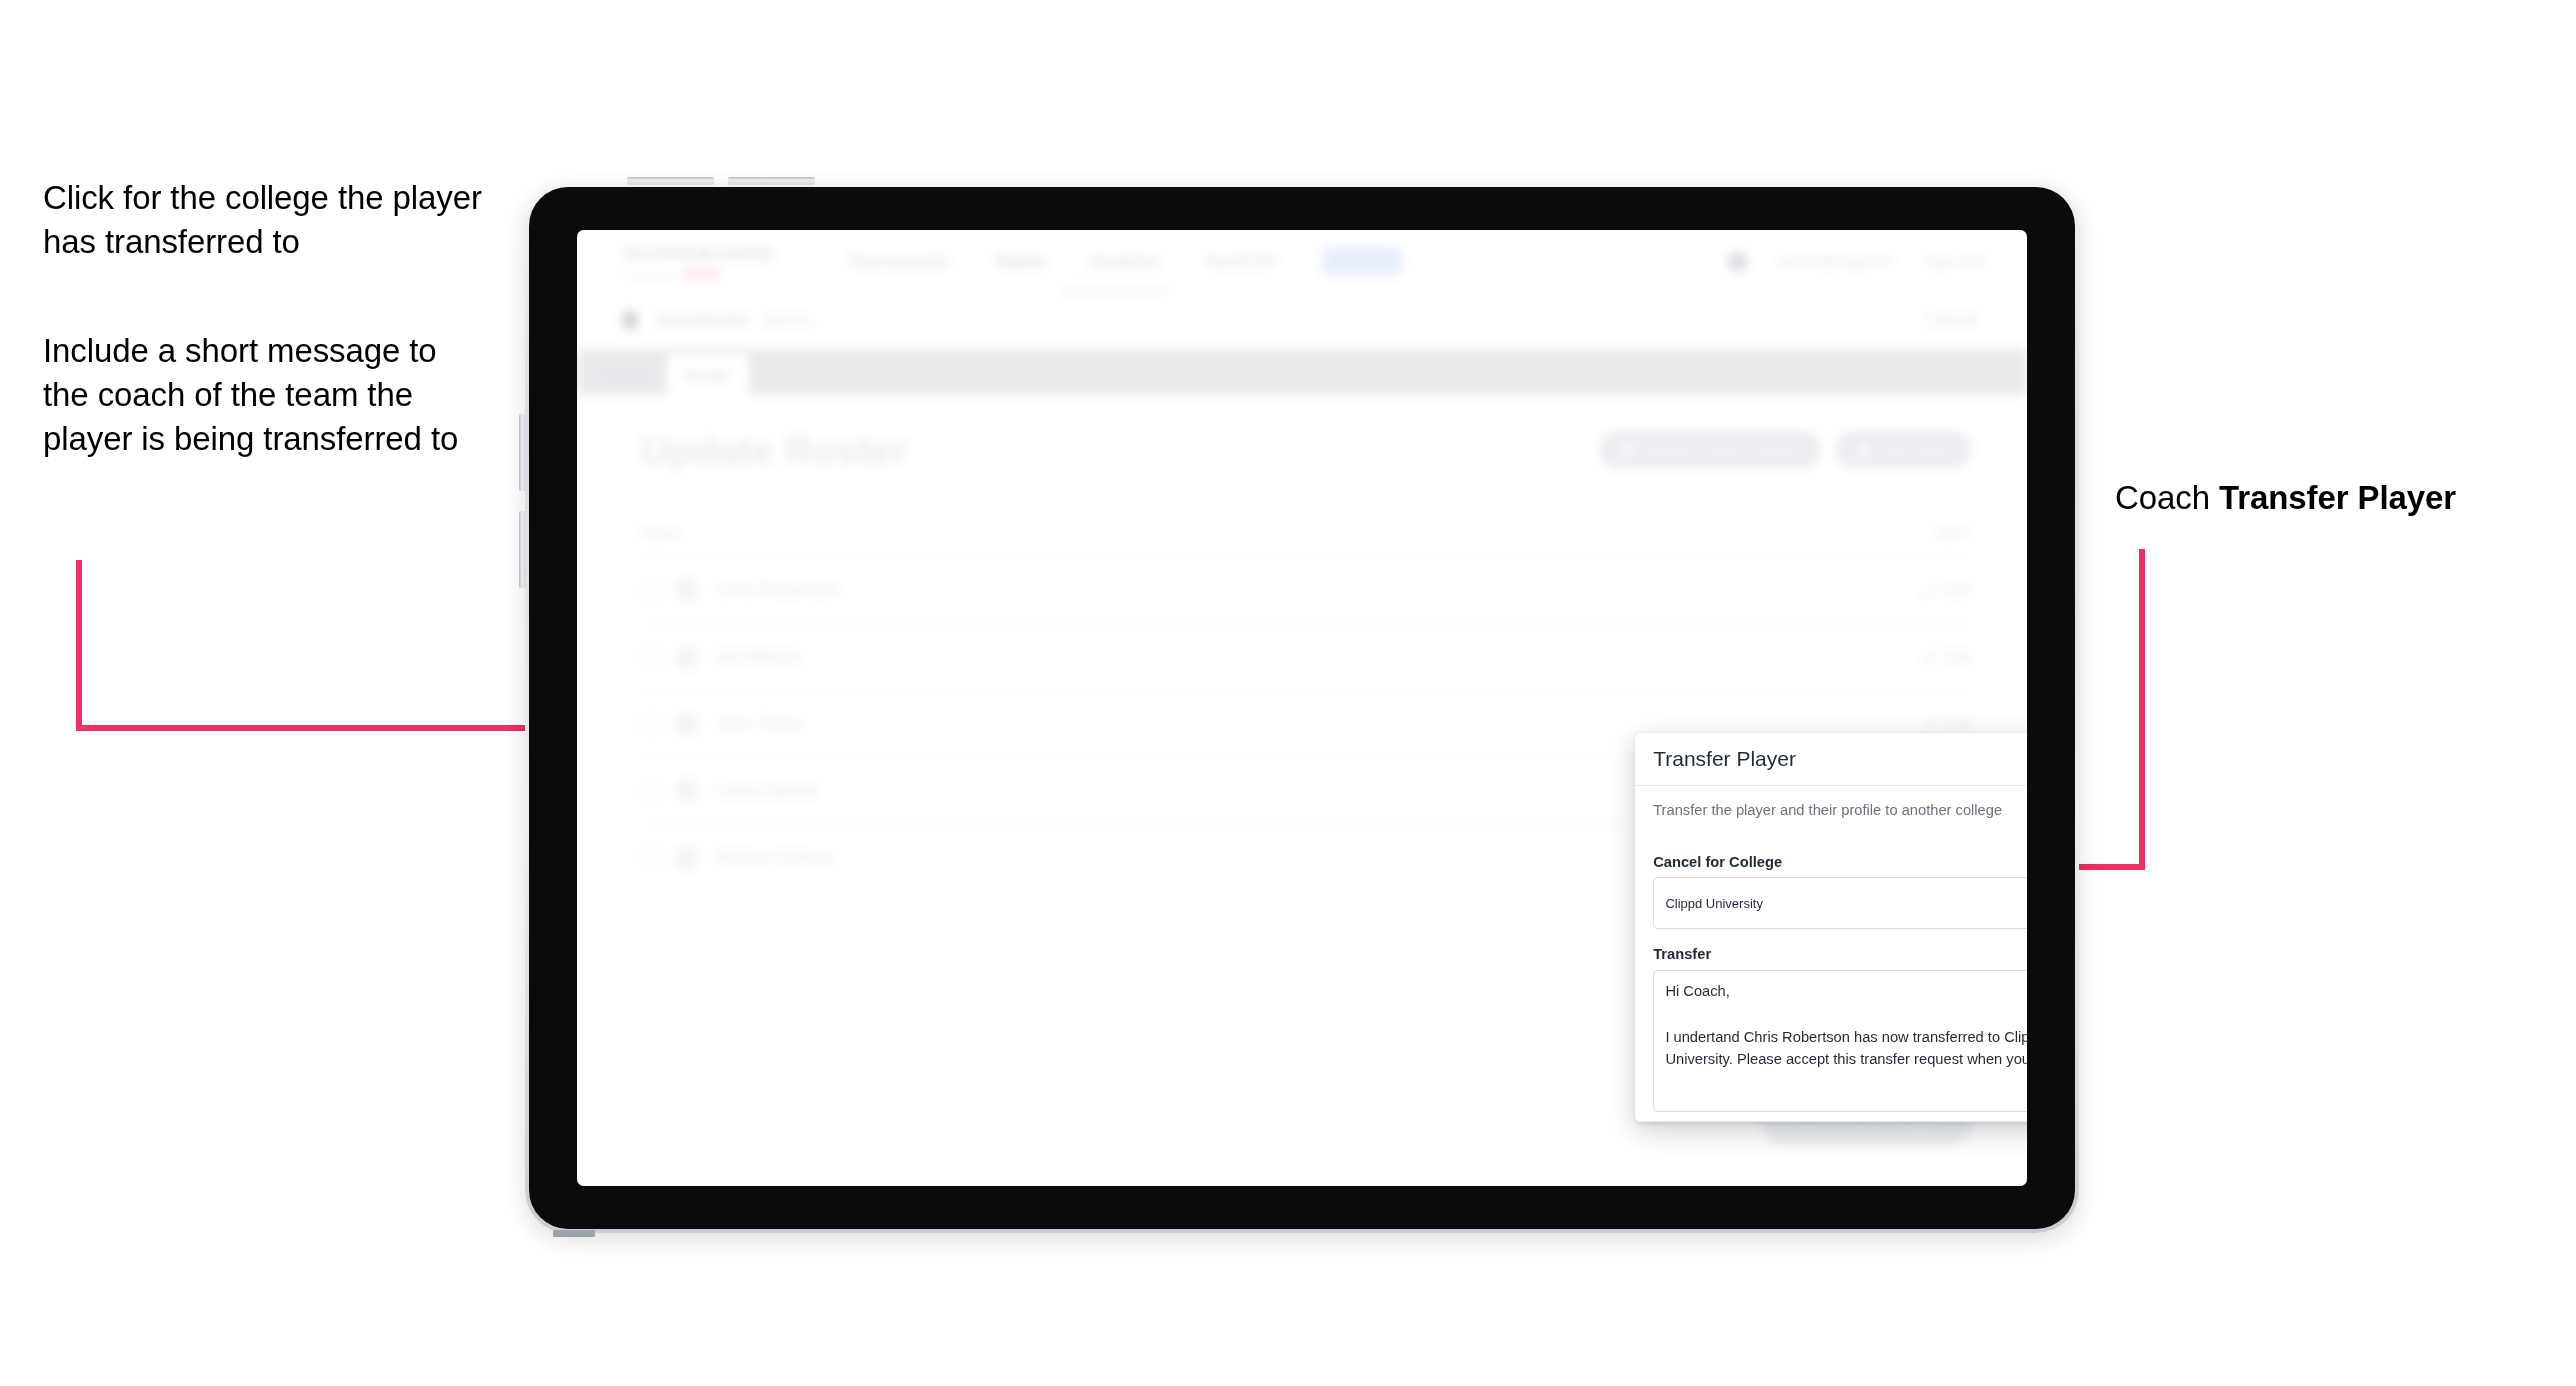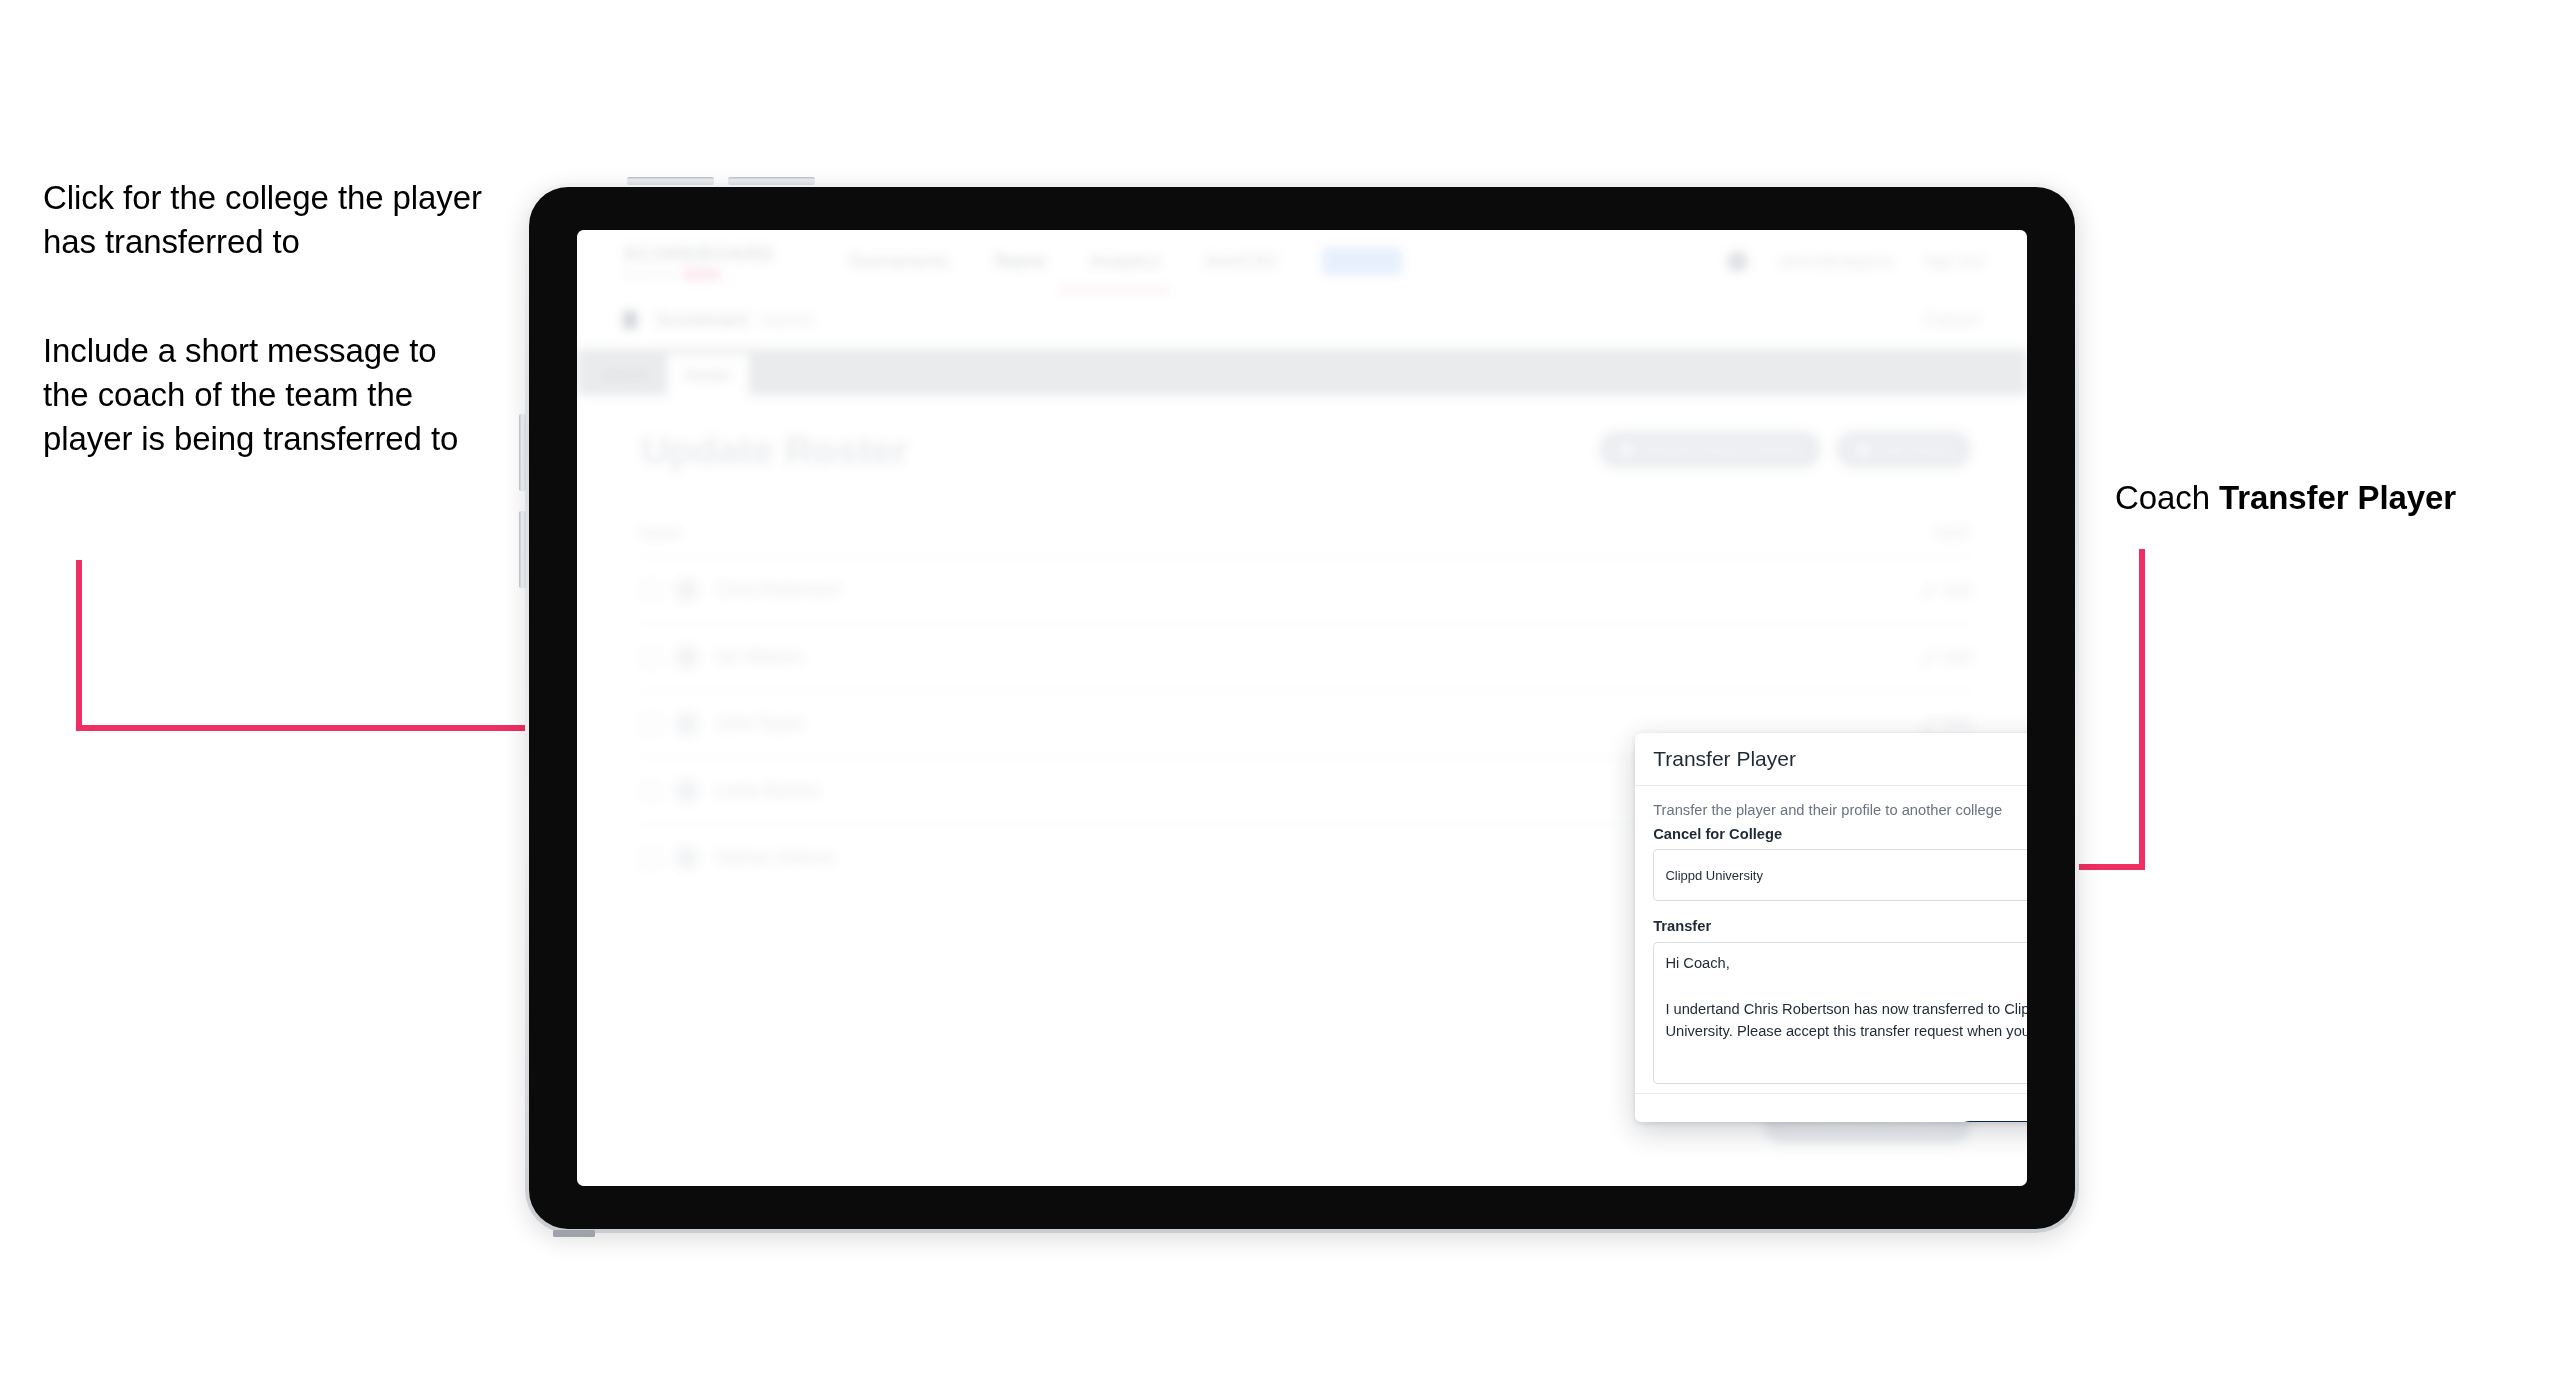--- a/index.html
+++ b/index.html
@@ -237,21 +237,21 @@
   }
   #dialog-header {
     height: 53px; flex: none;
     display: flex; align-items: center; justify-content: space-between;
     padding: 0 18px 0 18px;
     border-bottom: 0.7px solid #e6e9ee;
   }
   #dialog-title { font-size: 21px; color: #1f2a37; font-weight: normal; }
 
   #dialog-body { flex: 1; padding: 15.4px 18px 7px 18px; }
-  #dialog-desc { font-size: 14.7px; color: #6b7280; margin-bottom: 8px; }
+  #dialog-desc { font-size: 14.7px; color: #6b7280; margin-bottom: 36px; }
   .field-label { font-size: 14.7px; color: #1f2a37; font-weight: bold; margin-bottom: 7.7px; }
   #college-input {
     width: 100%; height: 52px; border: 0.7px solid #d8dde4; border-radius: 4.2px;
     padding: 0 11.2px; font-size: 13px; color: #1f2a37;
     font-family: "Liberation Sans", sans-serif; background: #ffffff;
   }
   #college-input::placeholder { color: #9aa2ae; }
   #message-gap { height: 17px; }
   #message-input {
     width: 100%; height: 142px; border: 0.7px solid #d8dde4; border-radius: 4.2px;

